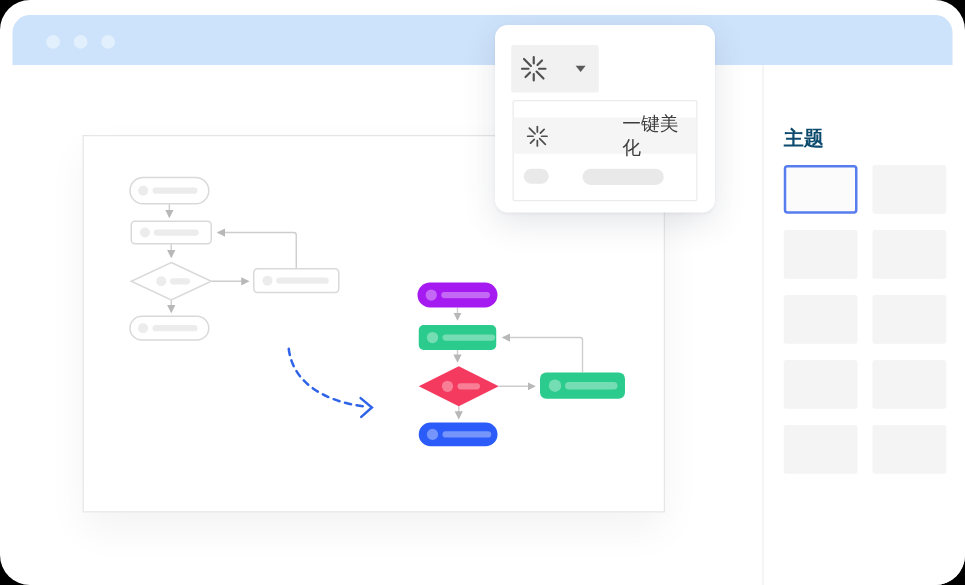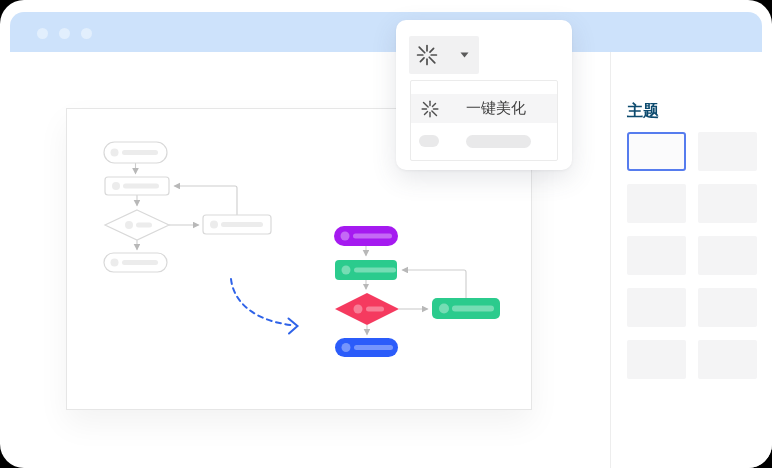--- a/index.html
+++ b/index.html
@@ -29,21 +29,21 @@
 
   
   .popup{position:absolute;left:396px;top:20px;width:176px;height:150px;background:#fff;
          border-radius:10px;box-shadow:0 8px 26px rgba(70,80,100,0.14),0 1px 3px rgba(0,0,0,0.05);}
   .beautify-btn{position:absolute;left:13px;top:16px;width:70px;height:38px;background:#f1f1f2;
                 border-radius:2px;display:flex;align-items:center;justify-content:space-between;
                 padding:0 10px 0 6px;box-sizing:border-box;cursor:pointer;}
   .menu{position:absolute;left:14px;top:60px;width:148px;height:81px;background:#fff;
         border:1px solid #ebebeb;border-radius:2px;box-sizing:border-box;}
   .menu-item{position:absolute;left:0;top:13px;width:100%;height:29px;background:#f5f5f6;
-             display:flex;align-items:center;cursor:pointer;}
+             display:flex;align-items:center;cursor:pointer;gap:32px;}
   .menu-item .sparkle{margin-left:9px;}
   .menu-label{margin-left:26px;font-size:15px;color:#3d3d3d;}
   .menu-ph-row{position:absolute;left:0;top:52px;width:100%;height:16px;display:flex;align-items:center;}
   .ph{background:#e9e9ea;border-radius:7px;display:inline-block;}
   .ph.small{margin-left:8px;width:20px;height:12px;}
   .ph.big{margin-left:27px;width:65px;height:13px;}
   .sparkle{display:block;}
 </style>
 </head>
 <body>

